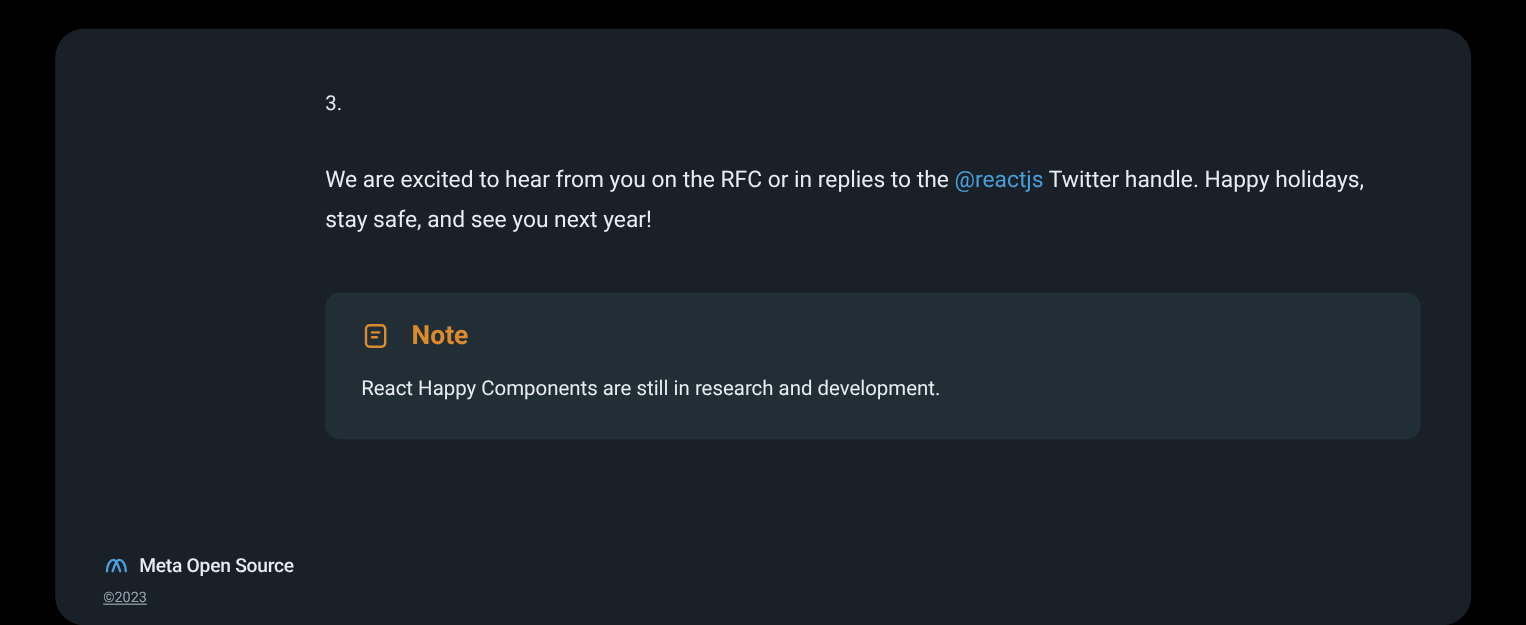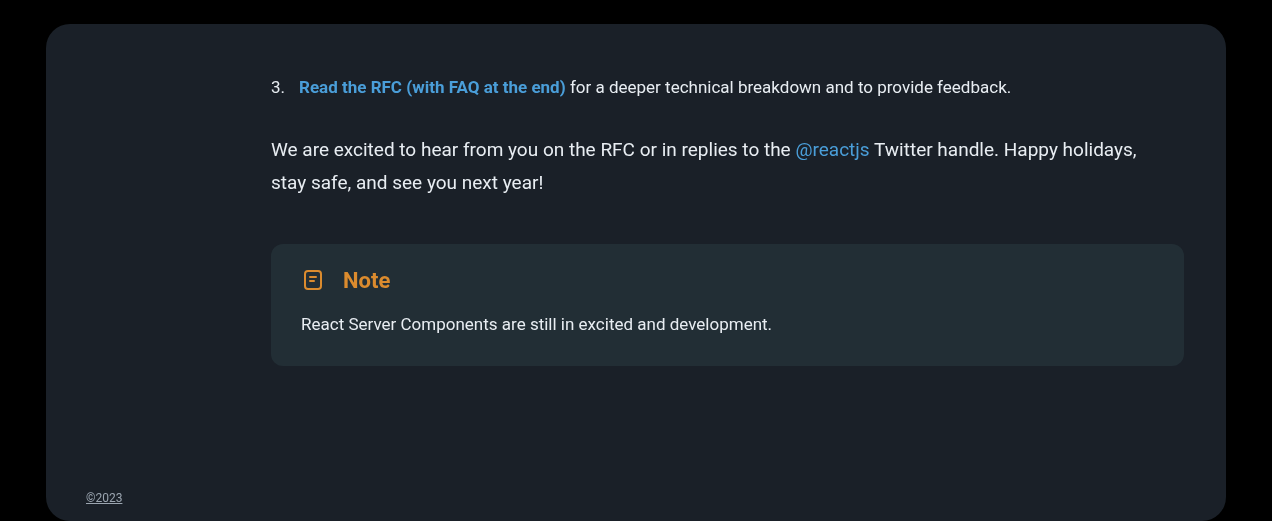--- a/index.html
+++ b/index.html
@@ -120,41 +120,46 @@
     }
   </style>
 </head>
 <body>
 
 <div class="container">
   <div class="content">
 
     <div class="list-item">
       <span class="list-number">3.</span>
-      <span>
-        <a class="link-bold">Read the RFC (with FAQ at the end)</a><span> for a deeper technical breakdown and to provide feedback.</span>
-      </span>
     </div>
 
     <div class="paragraph">
       <span>We are excited to hear from you on the RFC or in replies to the </span><a class="link-inline">@reactjs</a><span> Twitter handle. Happy holidays, stay safe, and see you next year!</span>
     </div>
 
     <div class="note-box">
       <div class="note-header">
         <span class="note-icon">
           <svg viewBox="0 0 24 24" fill="none" stroke="#db8b2e" stroke-width="2" stroke-linecap="round" stroke-linejoin="round">
             <rect x="4" y="3" width="16" height="18" rx="3"></rect>
             <line x1="9" y1="9" x2="15" y2="9"></line>
             <line x1="9" y1="13" x2="13" y2="13"></line>
           </svg>
         </span>
         <span class="note-title">Note</span>
       </div>
-      <div class="note-body">React Server Components are still in excited and development.</div>
+      <div class="note-body">React Happy Components are still in research and development.</div>
     </div>
 
   </div>
 
   <div class="footer">
+    <div class="footer-brand">
+      <span class="meta-logo">
+        <svg viewBox="0 0 28 18" fill="none">
+          <path d="M4 14 C4 6, 8 2, 11 2 C14 2, 16 8, 18 14 M10 14 C12 8, 14 2, 17 2 C20 2, 24 6, 24 14" stroke="#4a9ed9" stroke-width="2.5" stroke-linecap="round" fill="none"></path>
+        </svg>
+      </span>
+      <span class="brand-text">Meta Open Source</span>
+    </div>
     <div class="copyright">©2023</div>
   </div>
 </div>
 
 </body></html>

